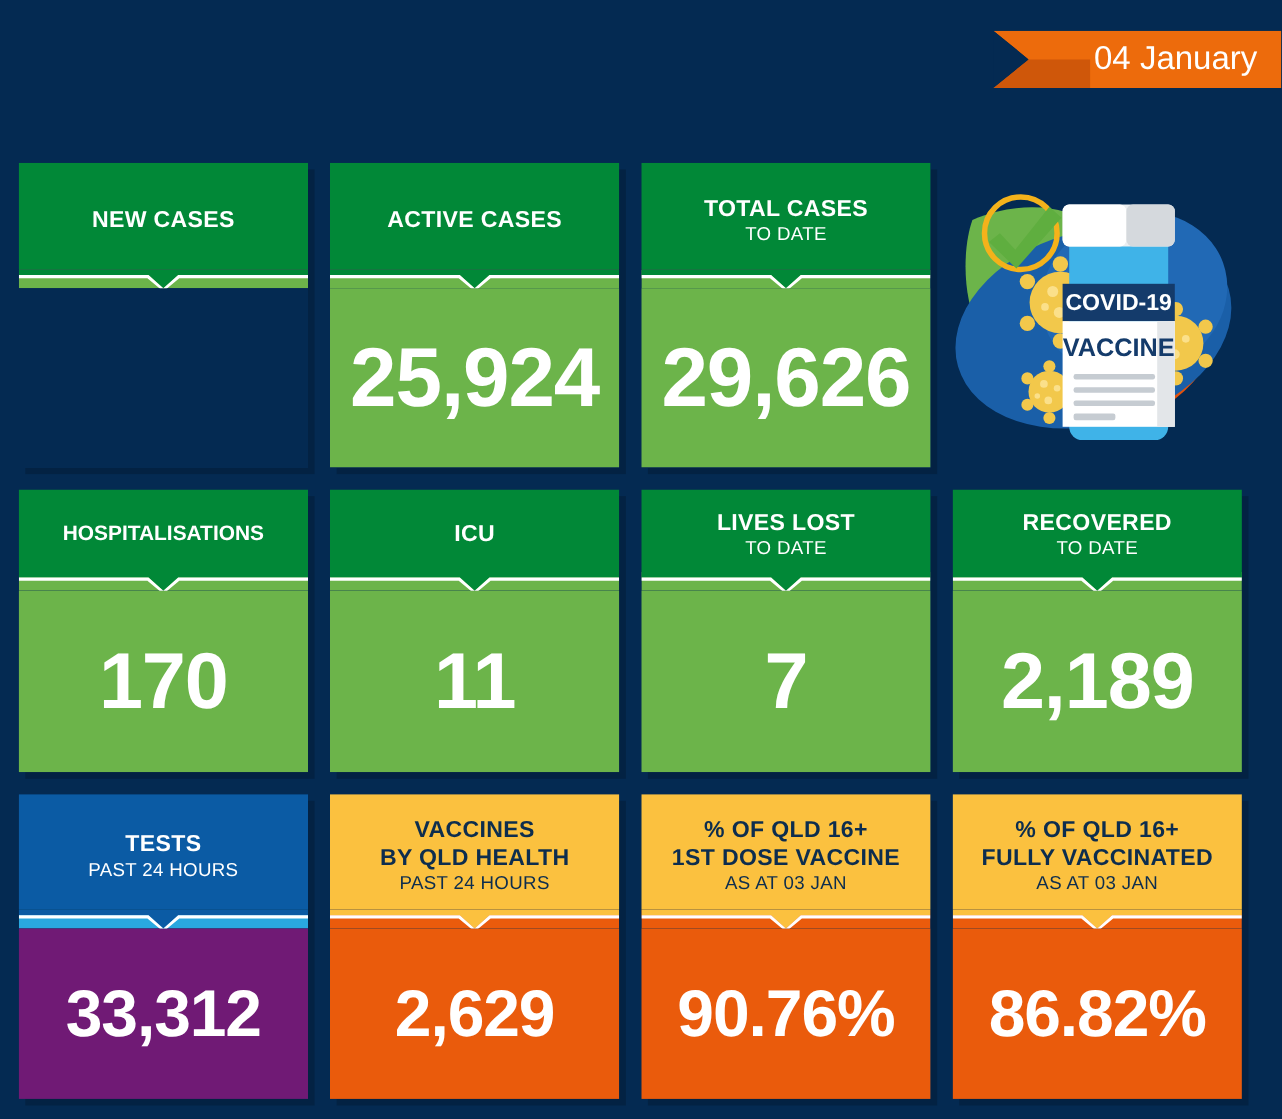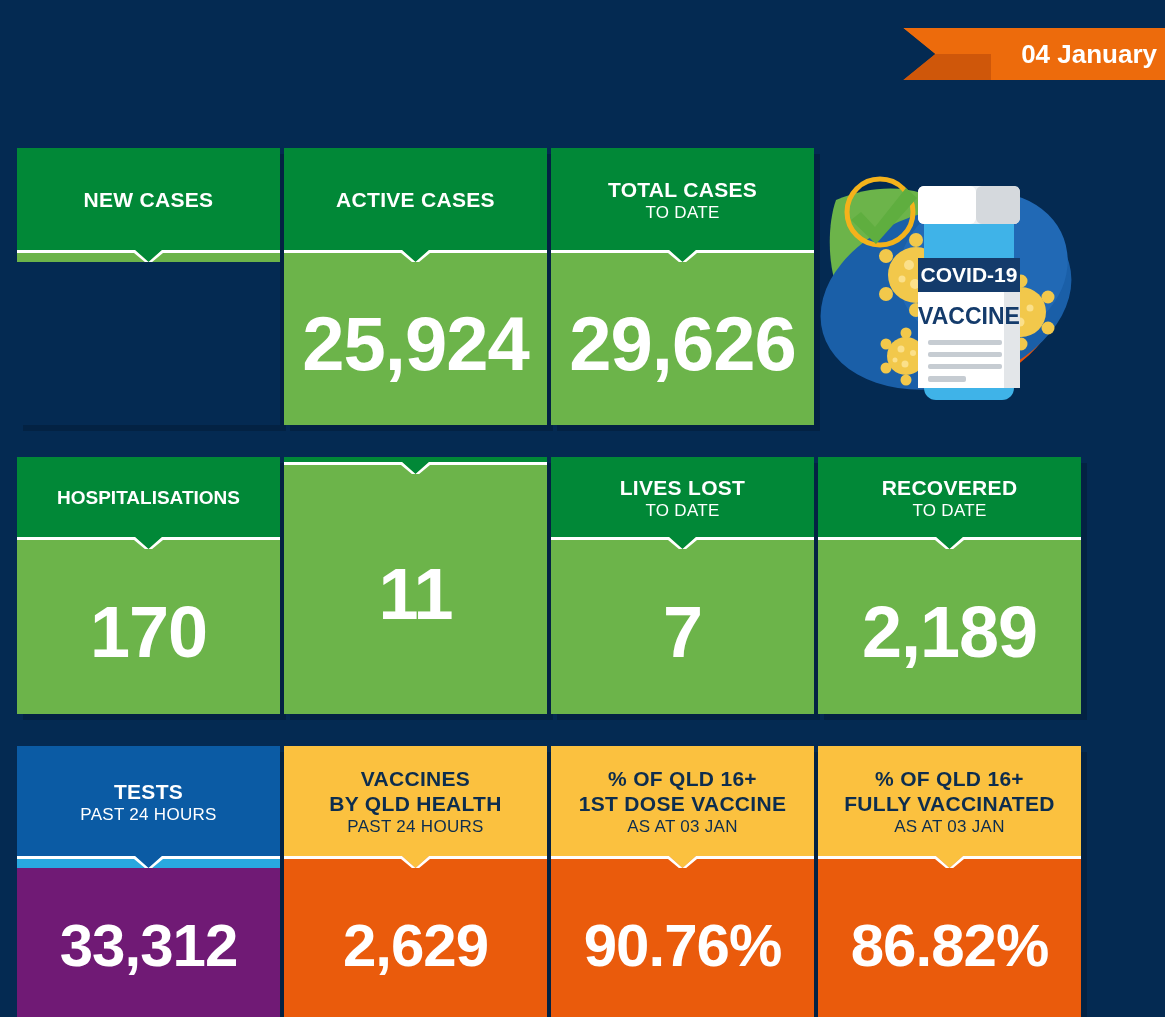--- a/index.html
+++ b/index.html
@@ -26,30 +26,30 @@
   
   #date-ribbon{
     position:absolute;left:903px;top:28px;width:262px;height:52px;
   }
   #date-ribbon .tail{
     position:absolute;left:0;top:0;width:100%;height:100%;
   }
   #date-ribbon .label{
     position:absolute;left:0;top:0;width:100%;height:52px;
     display:flex;align-items:center;justify-content:flex-end;
-    padding-right:8px;box-sizing:border-box;
-    color:#ffffff;font-size:26px;font-weight:700;
+    padding-right:22px;box-sizing:border-box;
+    color:#ffffff;font-size:30px;font-weight:400;
   }
 
   
   #grid{
     position:absolute;left:17px;top:148px;
     width:1131px;
   }
-  .row{display:flex;gap:4px;margin-bottom:32px;}
+  .row{display:flex;gap:20px;margin-bottom:20px;}
   .row.r1 .card,.row.r1 .art{height:277px;}
   .row.r2 .card{height:257px;}
   .row.r3 .card{height:277px;}
 
   .card{
     width:263px;box-sizing:border-box;
     position:relative;overflow:hidden;
     box-shadow:6px 6px 0 rgba(0,0,0,.18);
     display:flex;flex-direction:column;
   }
@@ -271,20 +271,23 @@
           <path d="M0,0 L0,5 L118,5 L131.5,17 L145,5 L263,5 L263,0 Z" fill="#018837"></path>
           <path d="M0,5 L118,5 L131.5,17 L145,5 L263,5 L263,8 L146,8 L131.5,20 L117,8 L0,8 Z" fill="#ffffff"></path>
         </svg>
       </div>
       <div class="body">
         <div class="value">170</div>
       </div>
     </div>
 
     <div class="card theme-green">
+      <div class="head">
+        <div class="t1">ICU</div>
+      </div>
       <div class="notch">
         <svg viewBox="0 0 263 17" preserveAspectRatio="none">
           <rect x="0" y="0" width="263" height="17" fill="#6cb44a"></rect>
           <path d="M0,0 L0,5 L118,5 L131.5,17 L145,5 L263,5 L263,0 Z" fill="#018837"></path>
           <path d="M0,5 L118,5 L131.5,17 L145,5 L263,5 L263,8 L146,8 L131.5,20 L117,8 L0,8 Z" fill="#ffffff"></path>
         </svg>
       </div>
       <div class="body">
         <div class="value">11</div>
       </div>

